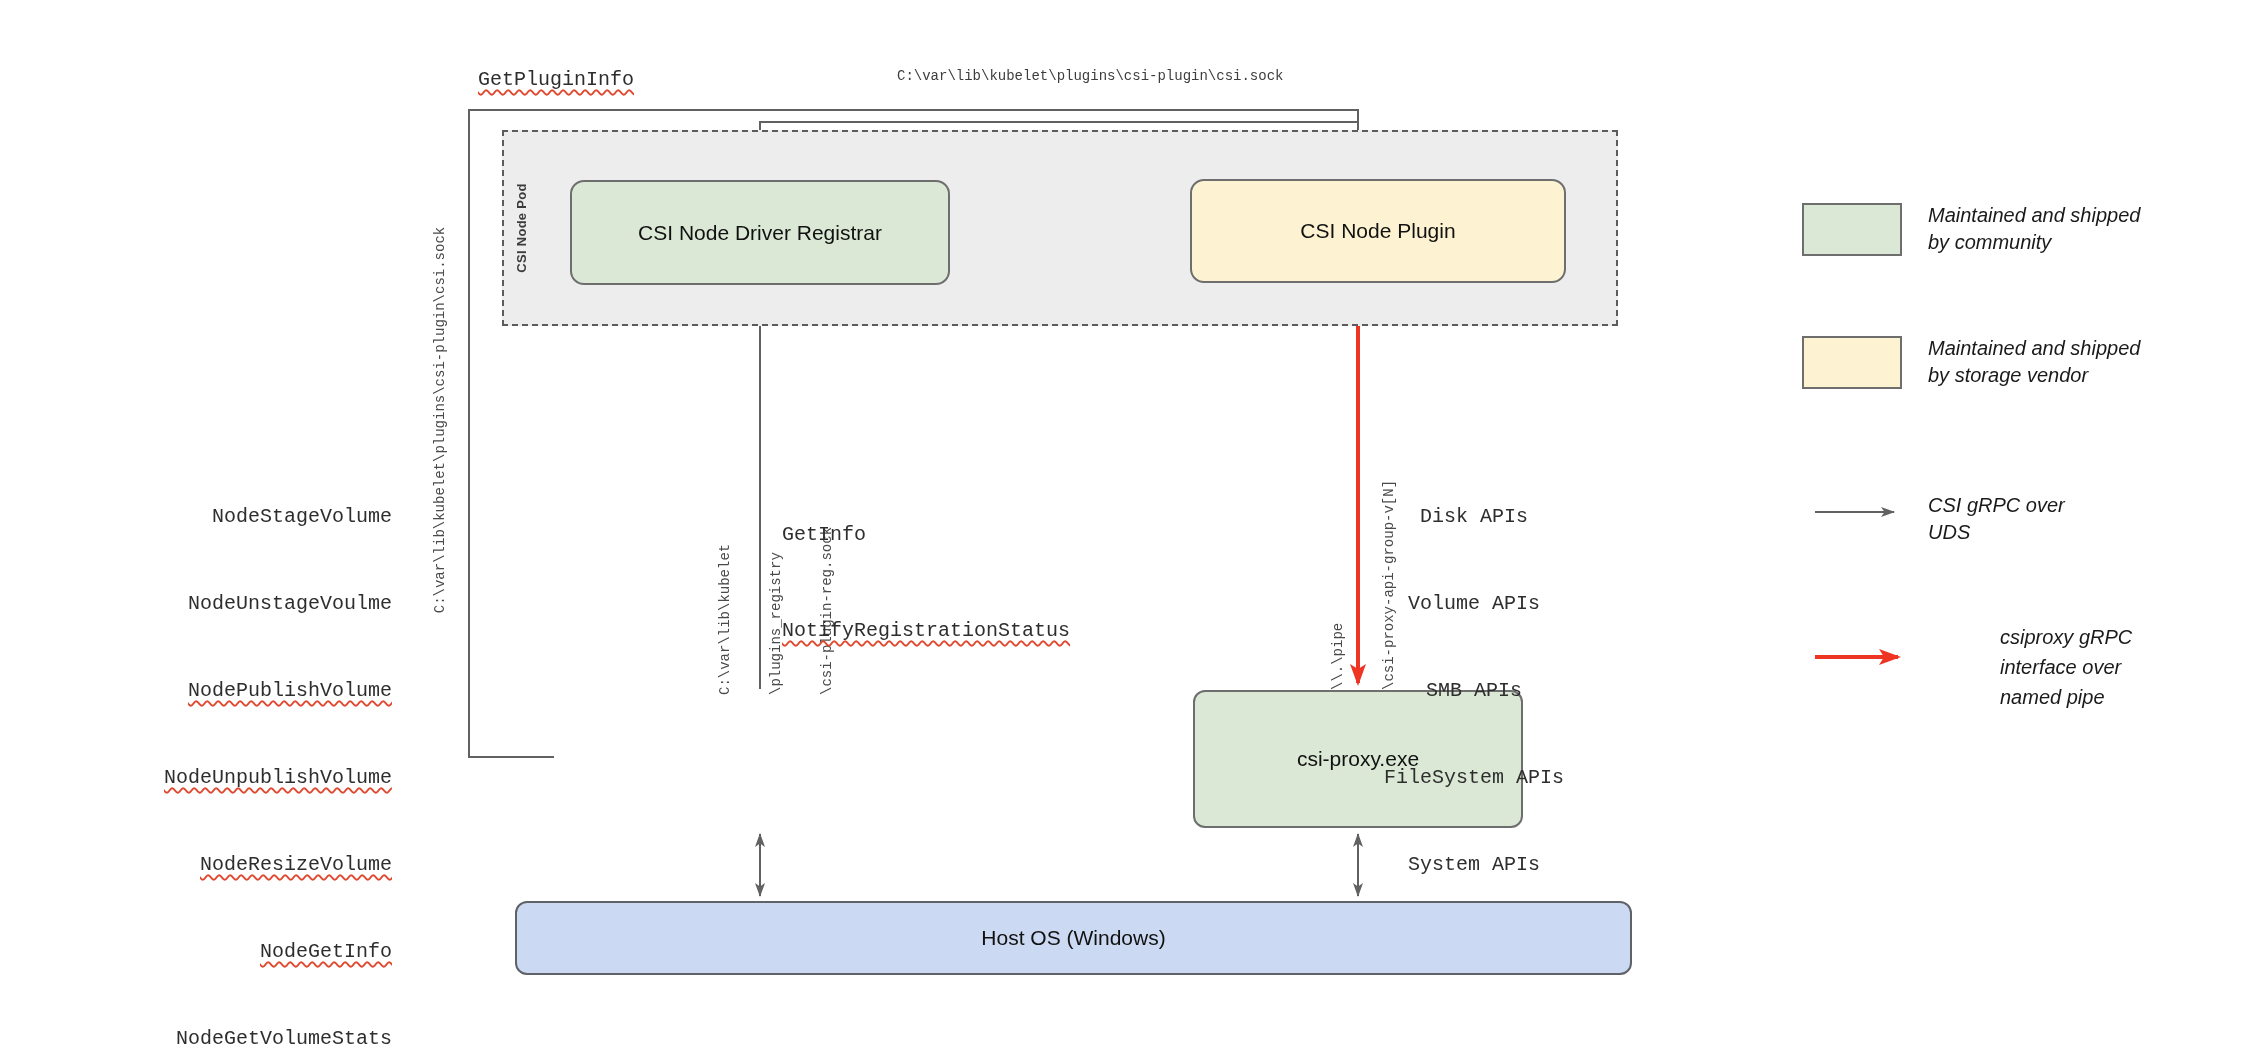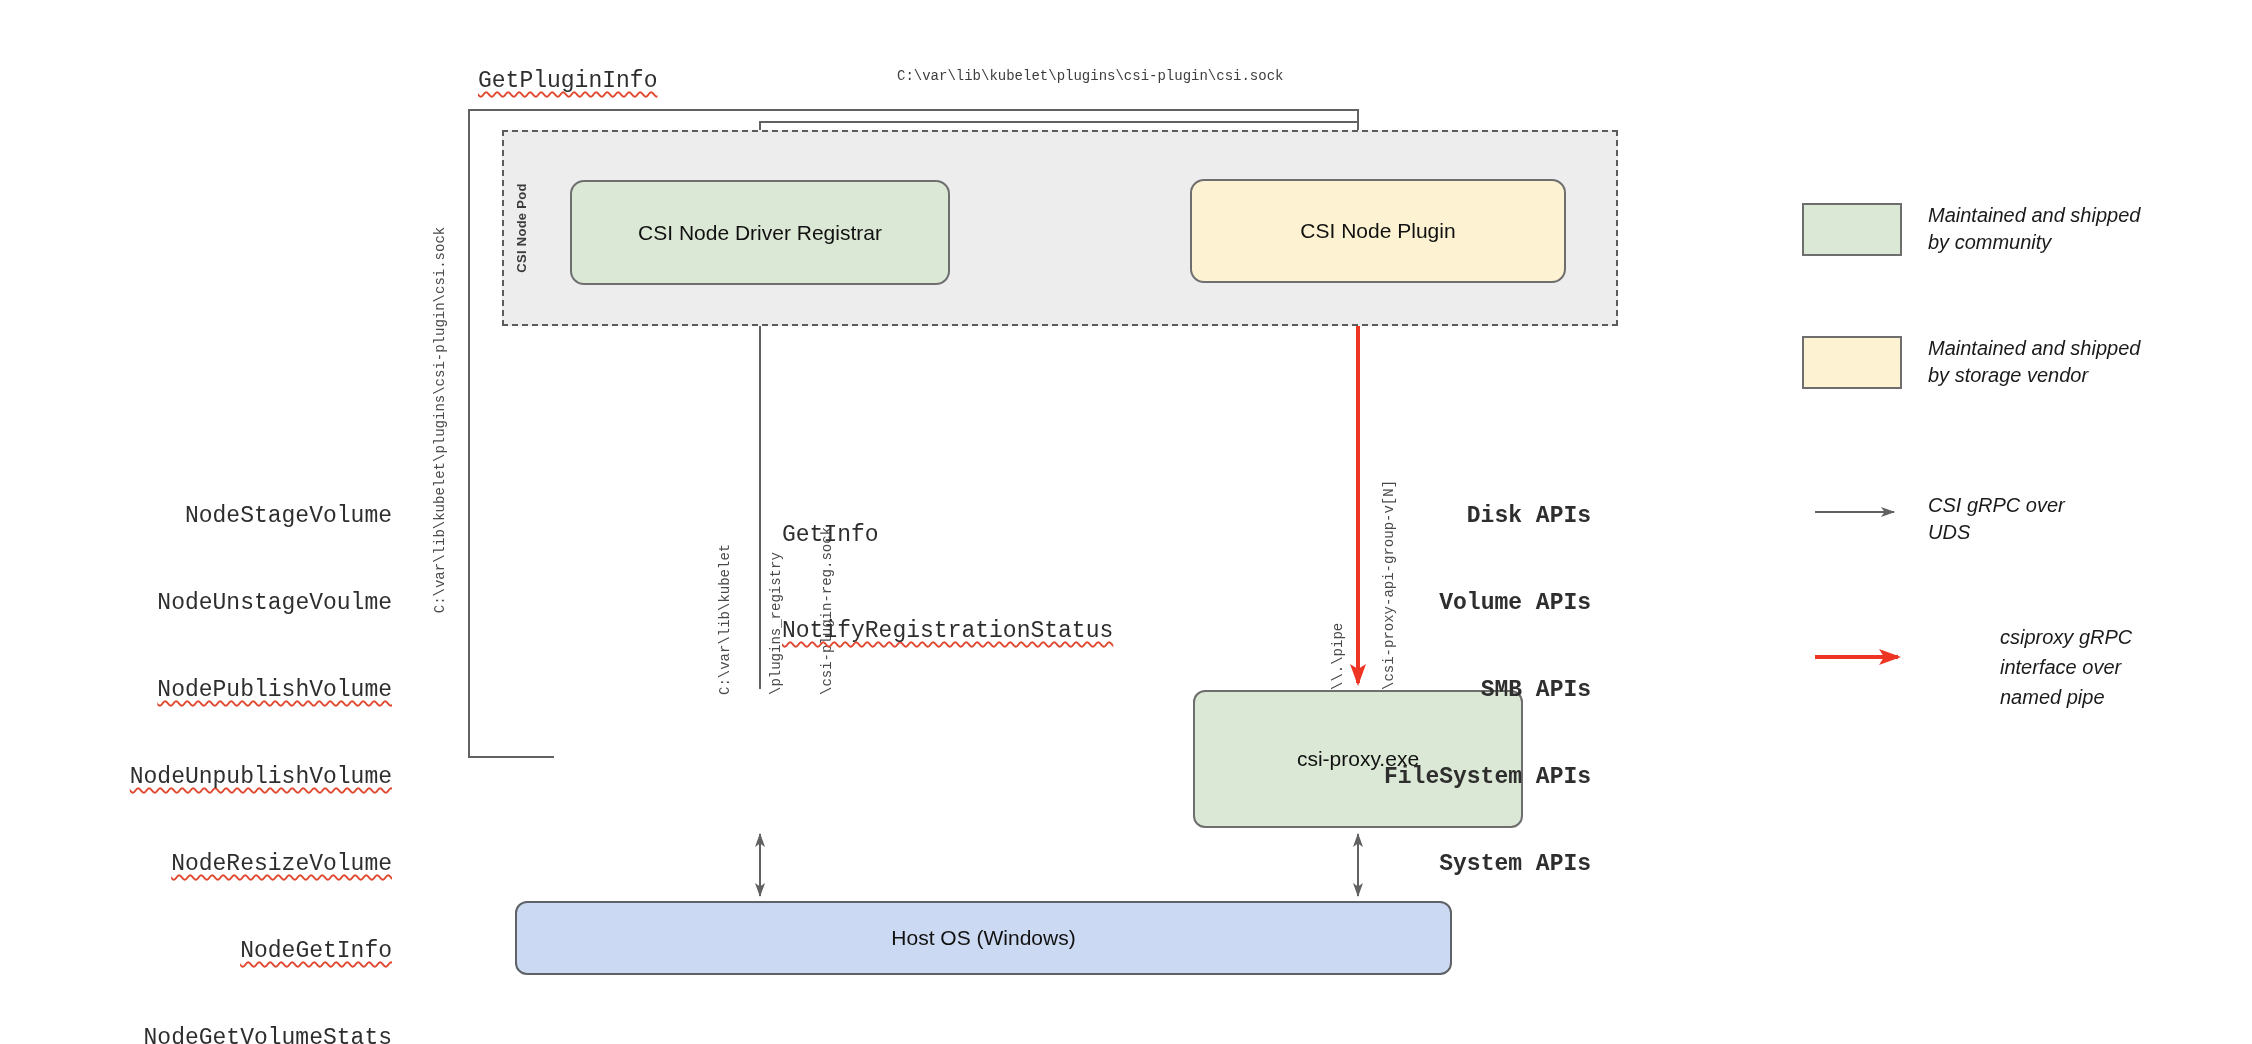--- a/index.html
+++ b/index.html
@@ -19,37 +19,37 @@
     display:flex;align-items:center;justify-content:center;text-align:left;
     box-sizing:border-box;border:2px solid #6e6e6e;font-size:21px;line-height:26px;color:#111;
   }
   .green{background:#dbe8d5;}
   .yellow{background:#fdf3d2;}
   .blue{background:#ccd9f2;}
   .registrar{left:570px;top:180px;width:380px;height:105px;border-radius:14px;}
   .plugin{left:1190px;top:179px;width:376px;height:104px;border-radius:14px;}
   .kubelet{left:552px;top:690px;width:416px;height:138px;border-radius:20px;}
   .csiproxy{left:1193px;top:690px;width:330px;height:138px;border-radius:12px;}
-  .hostos{left:515px;top:901px;width:937px;height:74px;border-radius:12px;border-color:#5f6368;}
+  .hostos{left:515px;top:901px;width:1117px;height:74px;border-radius:12px;border-color:#5f6368;}
 
   
   .mono{font-family:"Liberation Mono","DejaVu Sans Mono",monospace;}
-  .call{font-size:23px;color:#2e2e2e;white-space:pre;}
+  .call{font-size:20px;color:#2e2e2e;white-space:pre;}
   .small-path{font-size:14px;color:#4a4a4a;white-space:pre;}
   .sq{
     text-decoration-line:underline;
     text-decoration-style:wavy;
     text-decoration-color:#e0482f;
     text-decoration-thickness:2px;
     text-underline-offset:4px;
     text-decoration-skip-ink:none;
   }
   .rot{transform:rotate(-90deg);}
   .node-list{right:1860px;top:444px;text-align:right;line-height:29px;}
-  .api-list{left:1384px;top:444px;text-align:right;line-height:29px;font-weight:bold;}
+  .api-list{left:1384px;top:444px;text-align:center;line-height:29px;}
 
   .pod-label{
     left:462px;top:220px;width:120px;height:16px;line-height:16px;text-align:center;
     font-size:13px;font-weight:700;color:#3c3c3c;letter-spacing:.3px;
   }
   .sock-left{left:160px;top:412px;width:560px;height:16px;line-height:16px;text-align:center;}
   .regsock{left:579px;top:539px;width:260px;height:52px;line-height:17px;text-align:left;}
   .pipelabel{left:1164px;top:522px;width:300px;height:36px;line-height:17px;text-align:left;}
 
   

